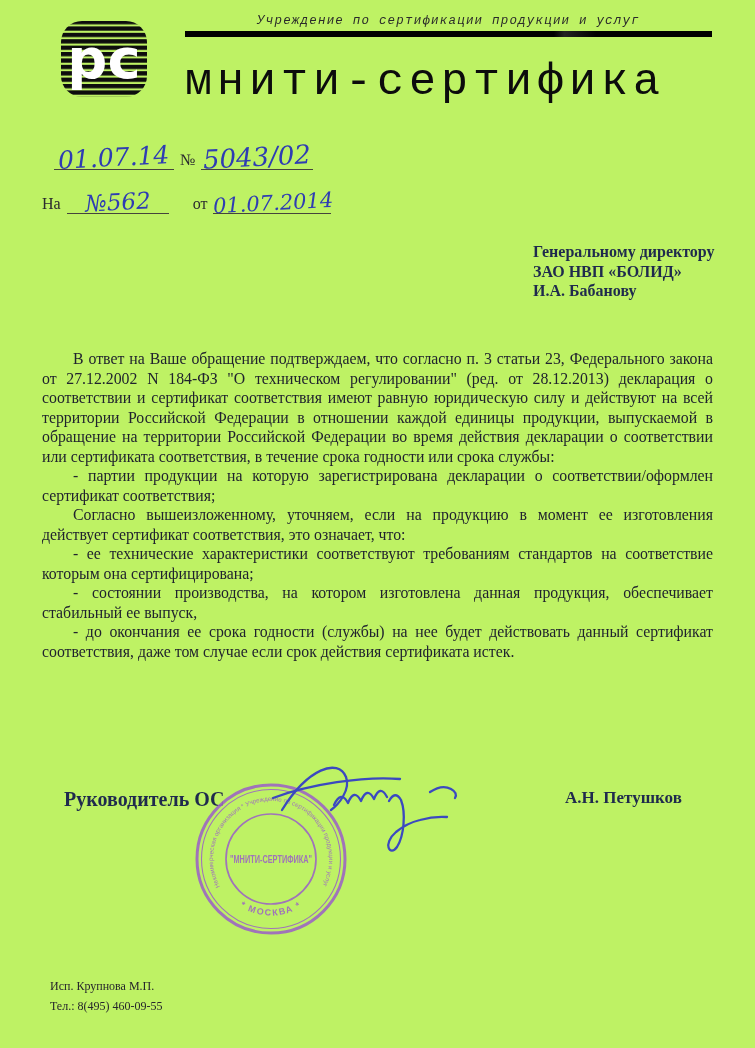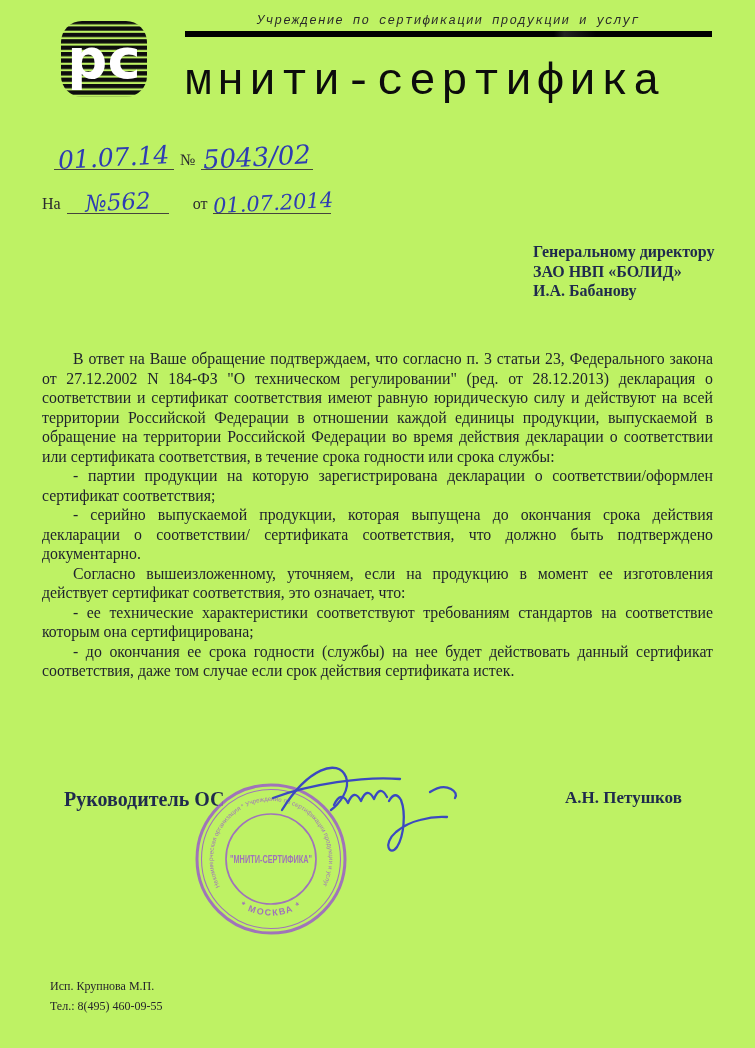--- a/index.html
+++ b/index.html
@@ -139,23 +139,23 @@
 
   <div class="recipient">
     <div>Генеральному директору</div>
     <div>ЗАО НВП «БОЛИД»</div>
     <div>И.А. Бабанову</div>
   </div>
 
   <div class="letter-body">
     <p>В ответ на Ваше обращение подтверждаем, что согласно п. 3 статьи 23, Федерального закона от 27.12.2002 N 184-ФЗ "О техническом регулировании" (ред. от 28.12.2013) декларация о соответствии и сертификат соответствия имеют равную юридическую силу и действуют на всей территории Российской Федерации в отношении каждой единицы продукции, выпускаемой в обращение на территории Российской Федерации во время действия декларации о соответствии или сертификата соответствия, в течение срока годности или срока службы:</p>
     <p>- партии продукции на которую зарегистрирована декларации о соответствии/оформлен сертификат соответствия;</p>
-    <p>- серийно выпускаемой продукции, которая выпущена до окончания срока действия декларации о соответствии/ сертификата соответствия, что должно быть подтверждено документарно.</p>
     <p>Согласно вышеизложенному, уточняем, если на продукцию в момент ее изготовления действует сертификат соответствия, это означает, что:</p>
     <p>- ее технические характеристики соответствуют требованиям стандартов на соответствие которым она сертифицирована;</p>
+    <p>- состоянии производства, на котором изготовлена данная продукция, обеспечивает стабильный ее выпуск,</p>
     <p>- до окончания ее срока годности (службы) на нее будет действовать данный сертификат соответствия, даже  том случае если срок действия сертификата истек.</p>
   </div>
 
   <div class="sig-title">Руководитель ОС</div>
   <div class="sig-name">А.Н. Петушков</div>
 
   <svg class="stamp-svg" width="158" height="158" viewBox="-79 -79 158 158">
     <g stroke="#9c63c5" fill="none">
       <circle r="74" stroke-width="3"></circle>
       <circle r="69.5" stroke-width="1.1"></circle>

